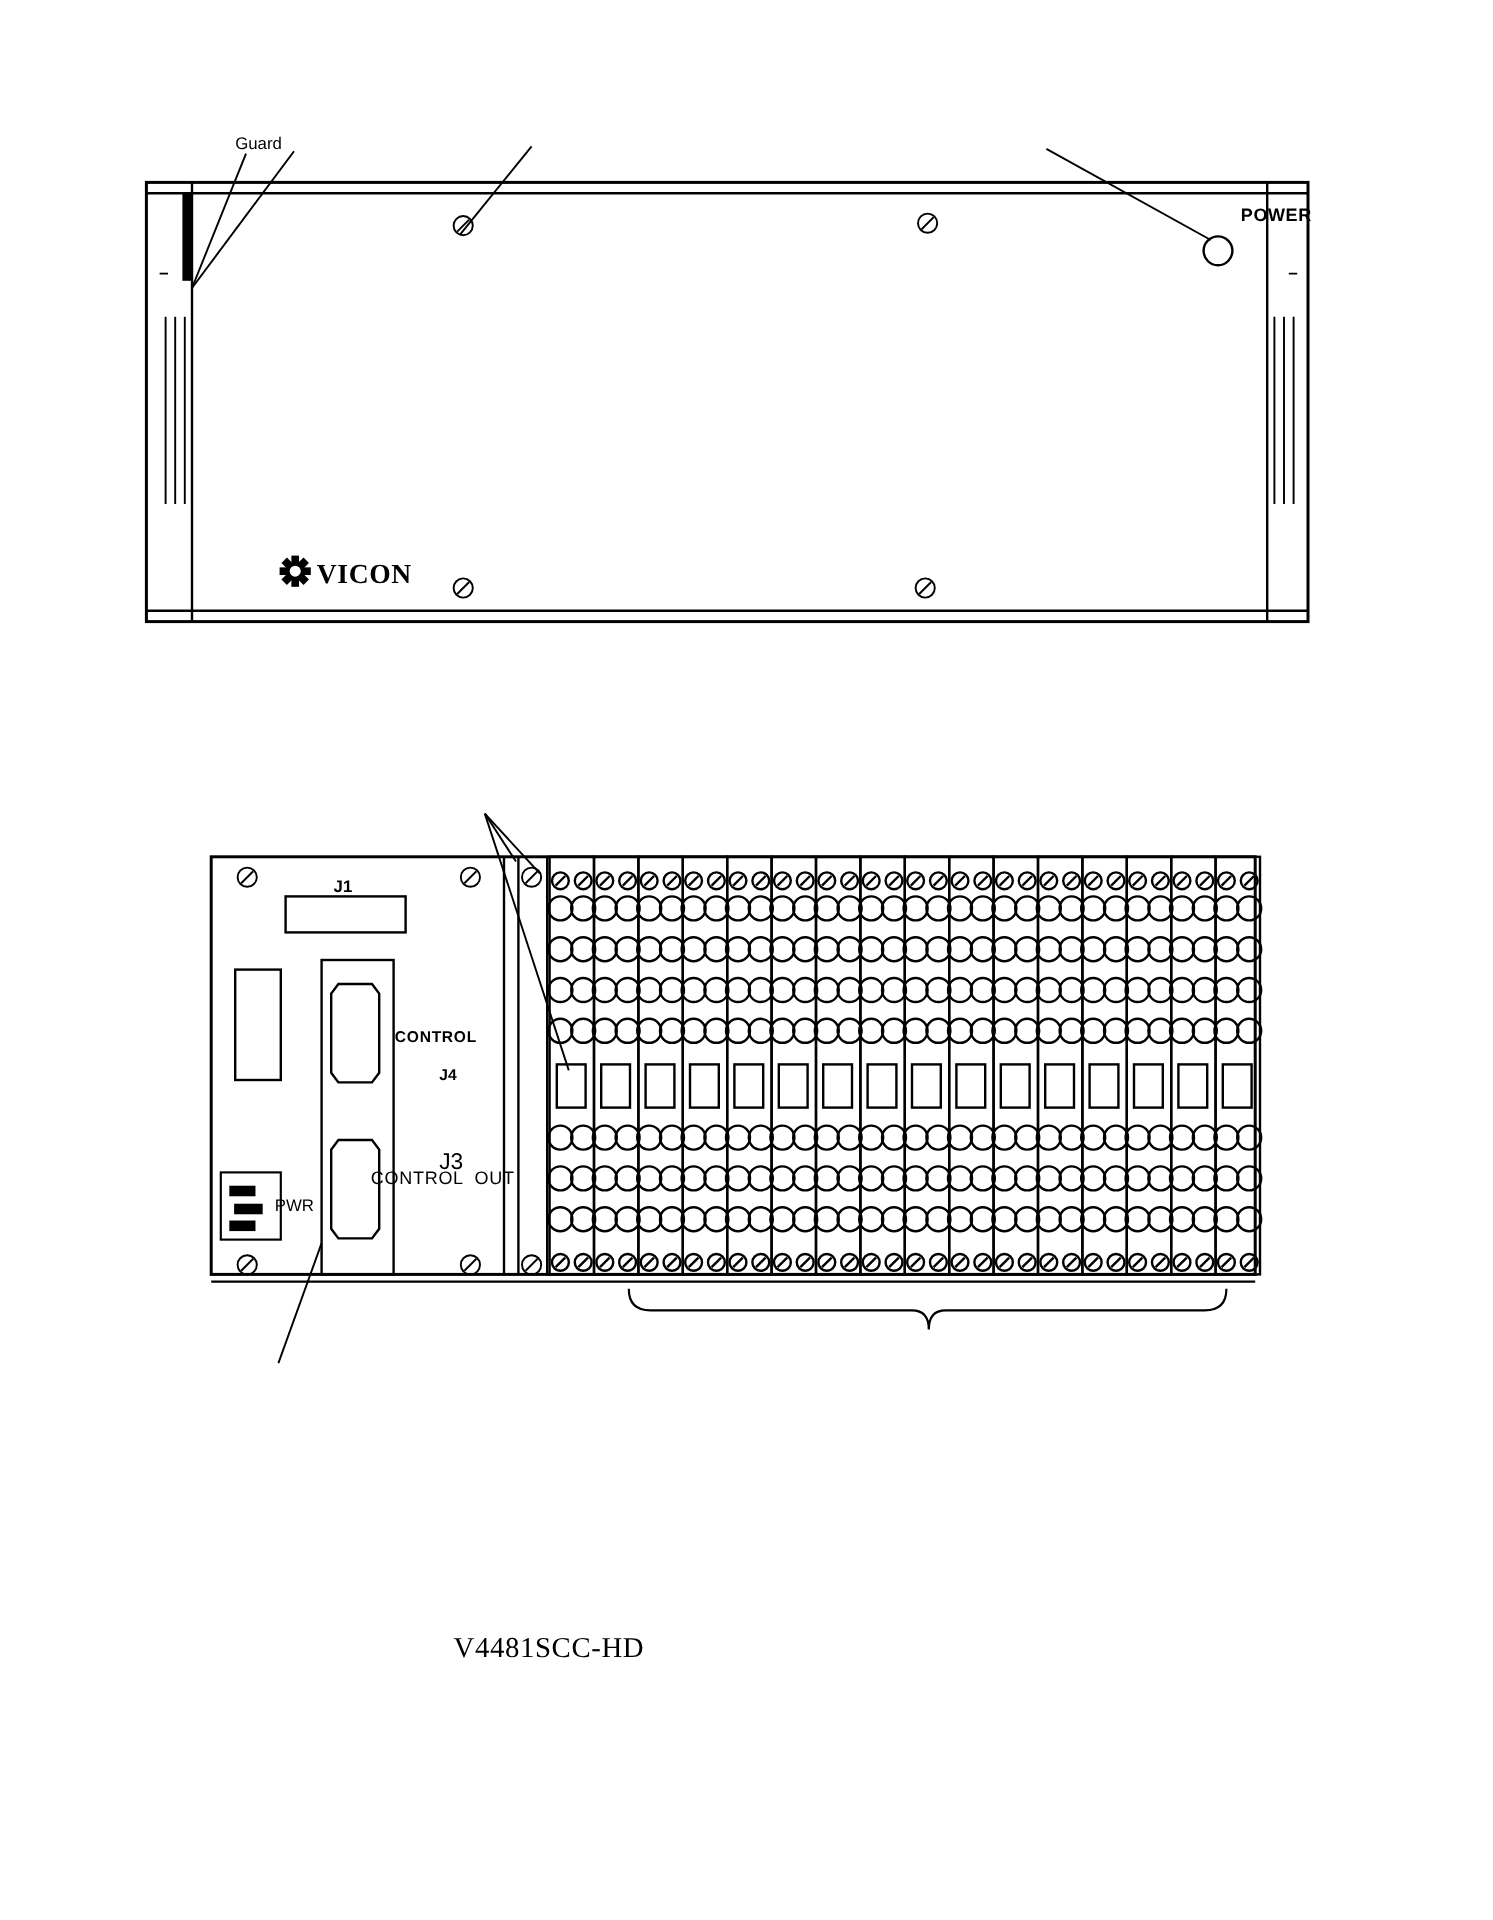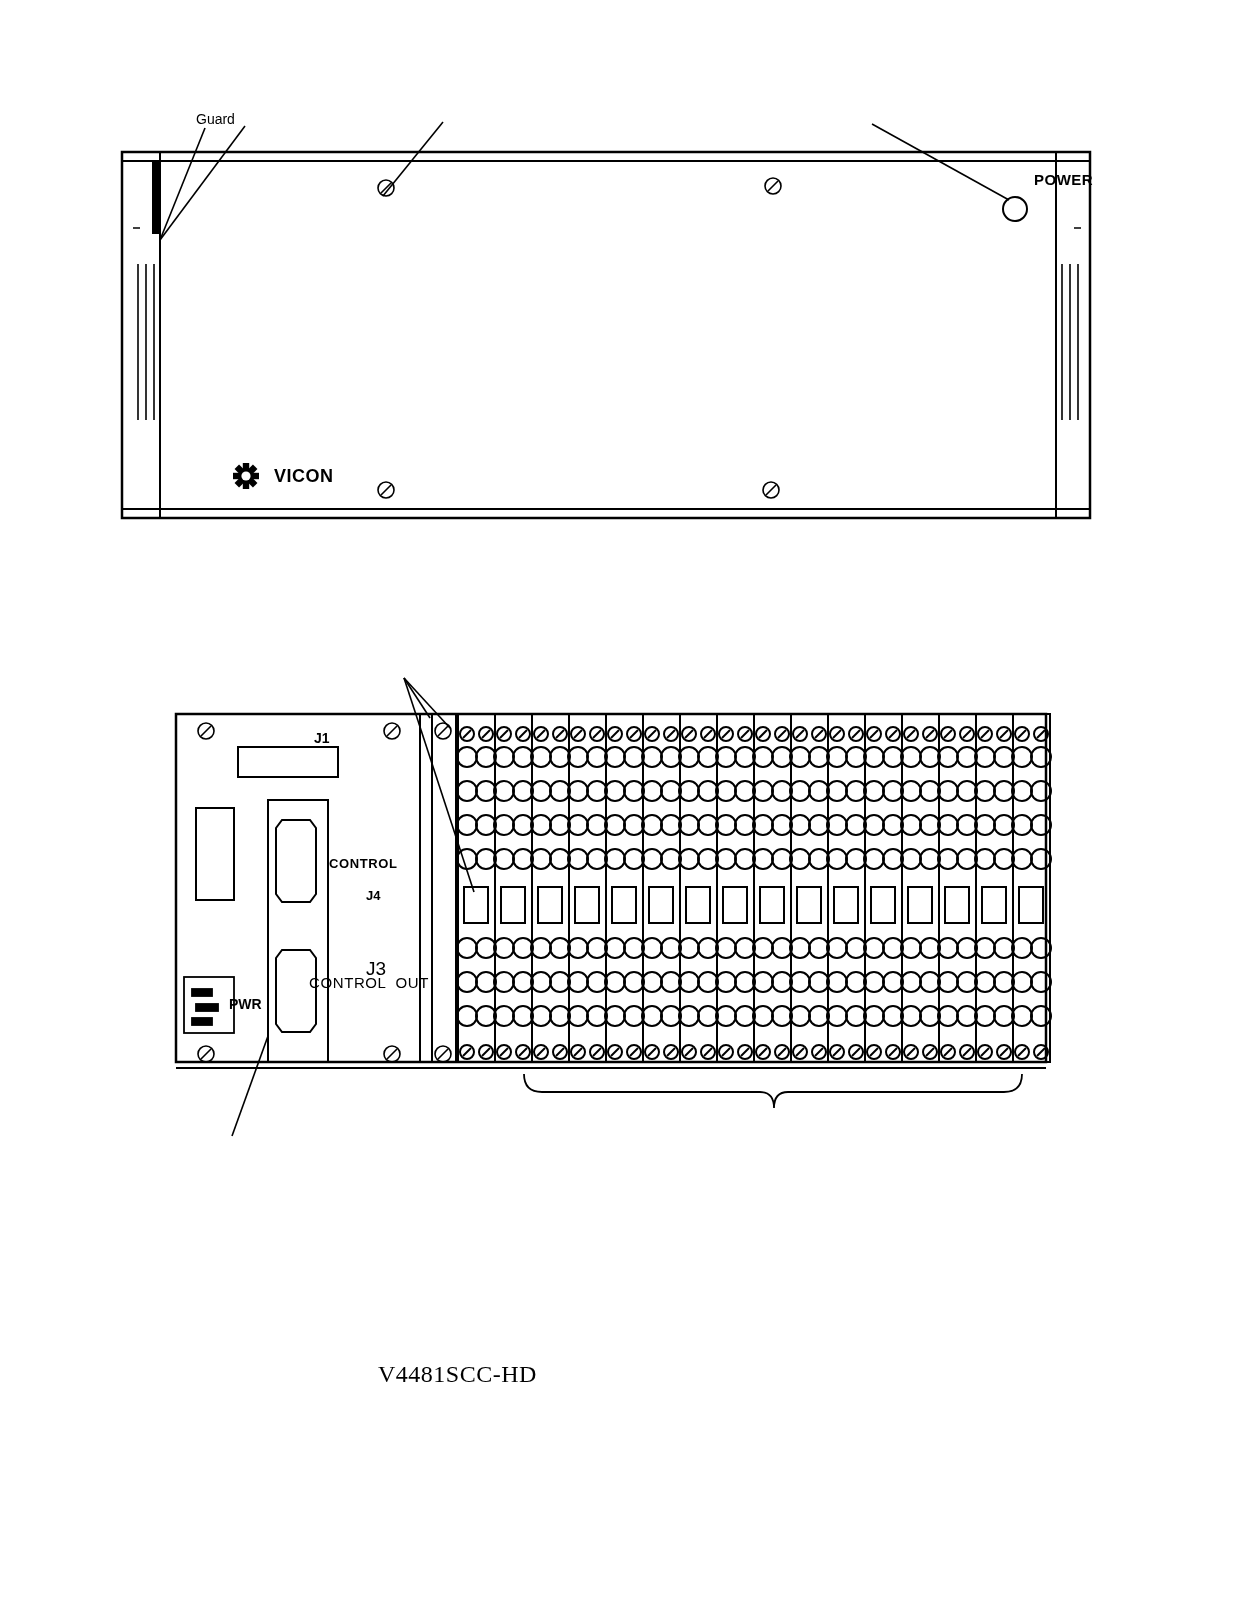--- a/index.html
+++ b/index.html
@@ -45,32 +45,32 @@
     font-size: 14px;
   }
   .lbl-power {
     left: 1034px;
     top: 172px;
     font-size: 15px;
     font-weight: bold;
     letter-spacing: 0.5px;
   }
   .lbl-vicon {
-    left: 274px;
+    left: 264px;
     top: 467px;
-    font-size: 18px;
+    font-size: 23px;
     font-weight: bold;
     letter-spacing: 0.5px;
+    font-family: Liberation Serif, serif;
   }
   .lbl-j1 {
     left: 278px;
     top: 731px;
     font-size: 14px;
     font-weight: bold;
-    margin-left: 36px;
   }
   .lbl-j4 {
     left: 366px;
     top: 841px;
     font-size: 13px;
     font-weight: bold;
     text-align: center;
     margin-top: 48px;
   }
   .lbl-j4c {
@@ -90,21 +90,21 @@
     left: 309px;
     top: 975px;
     font-size: 15px;
     font-weight: normal;
     letter-spacing: 0.6px;
   }
   .lbl-pwr {
     left: 229px;
     top: 997px;
     font-size: 14px;
-    font-weight: bold;
+    font-weight: normal;
   }
   .lbl-model {
     left: 378px;
     top: 1362px;
     font-size: 24px;
     font-weight: normal;
     font-family: "Liberation Serif", serif;
     letter-spacing: 0.5px;
   }
 </style>

